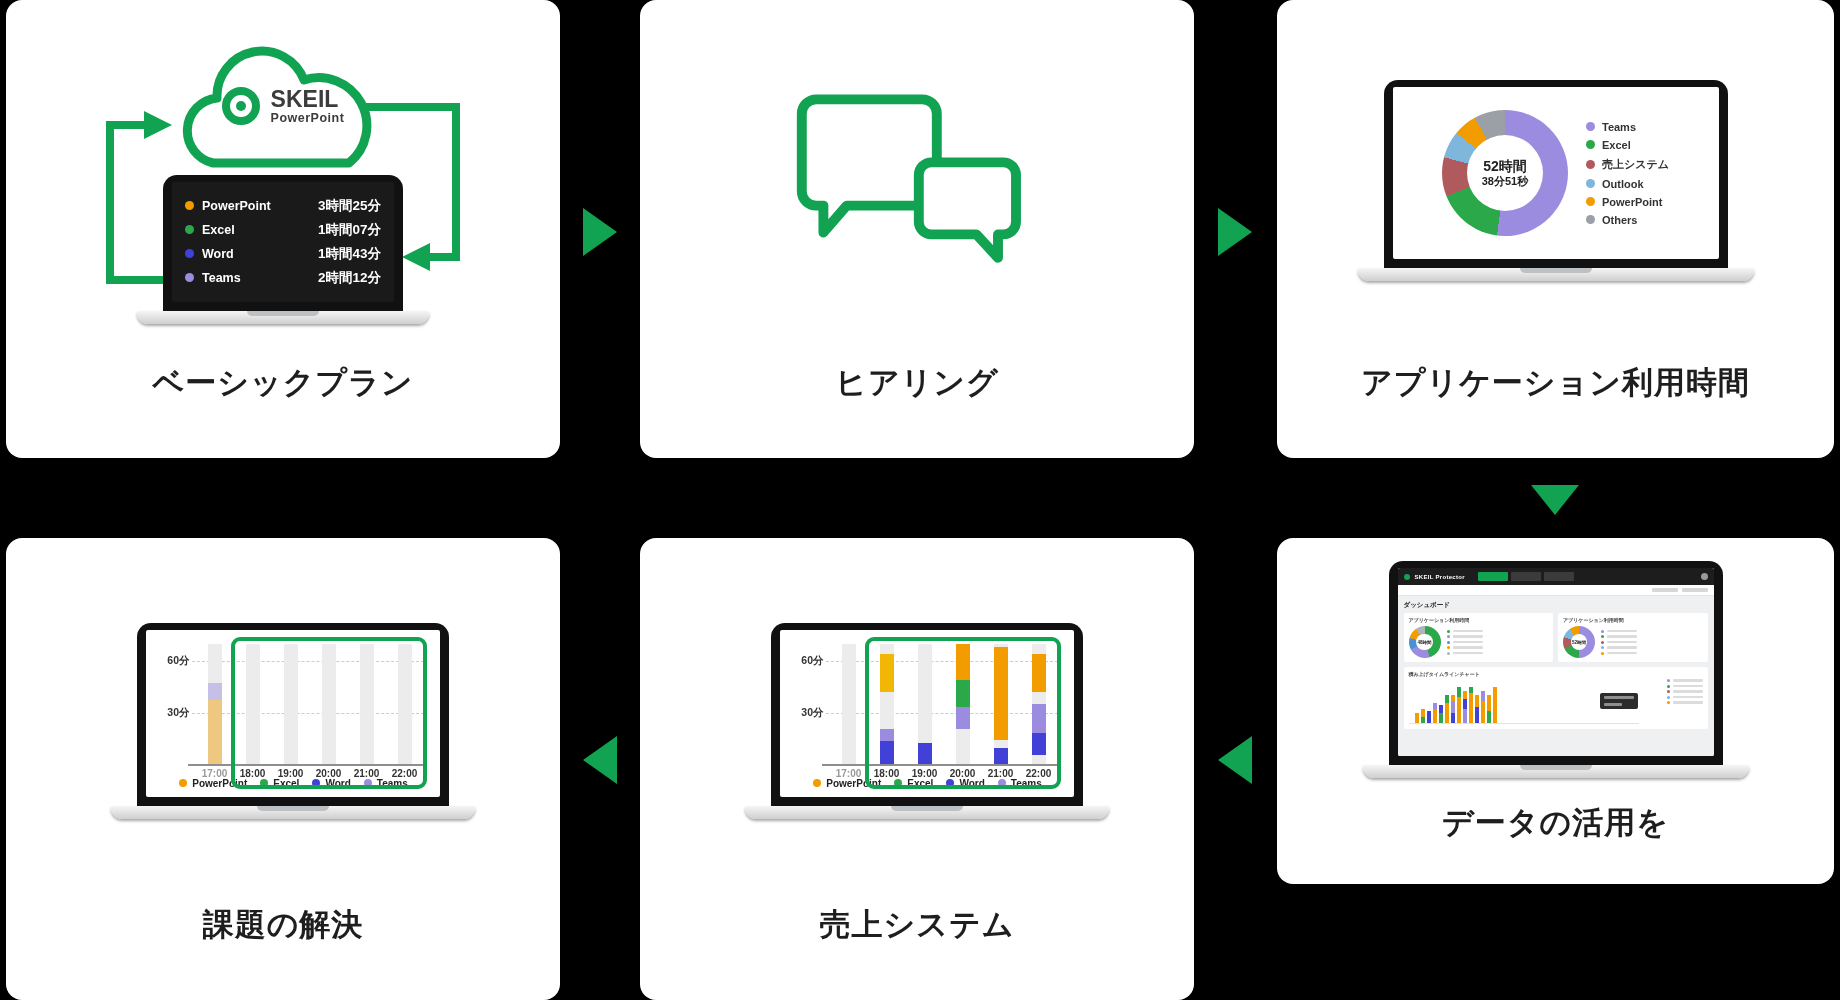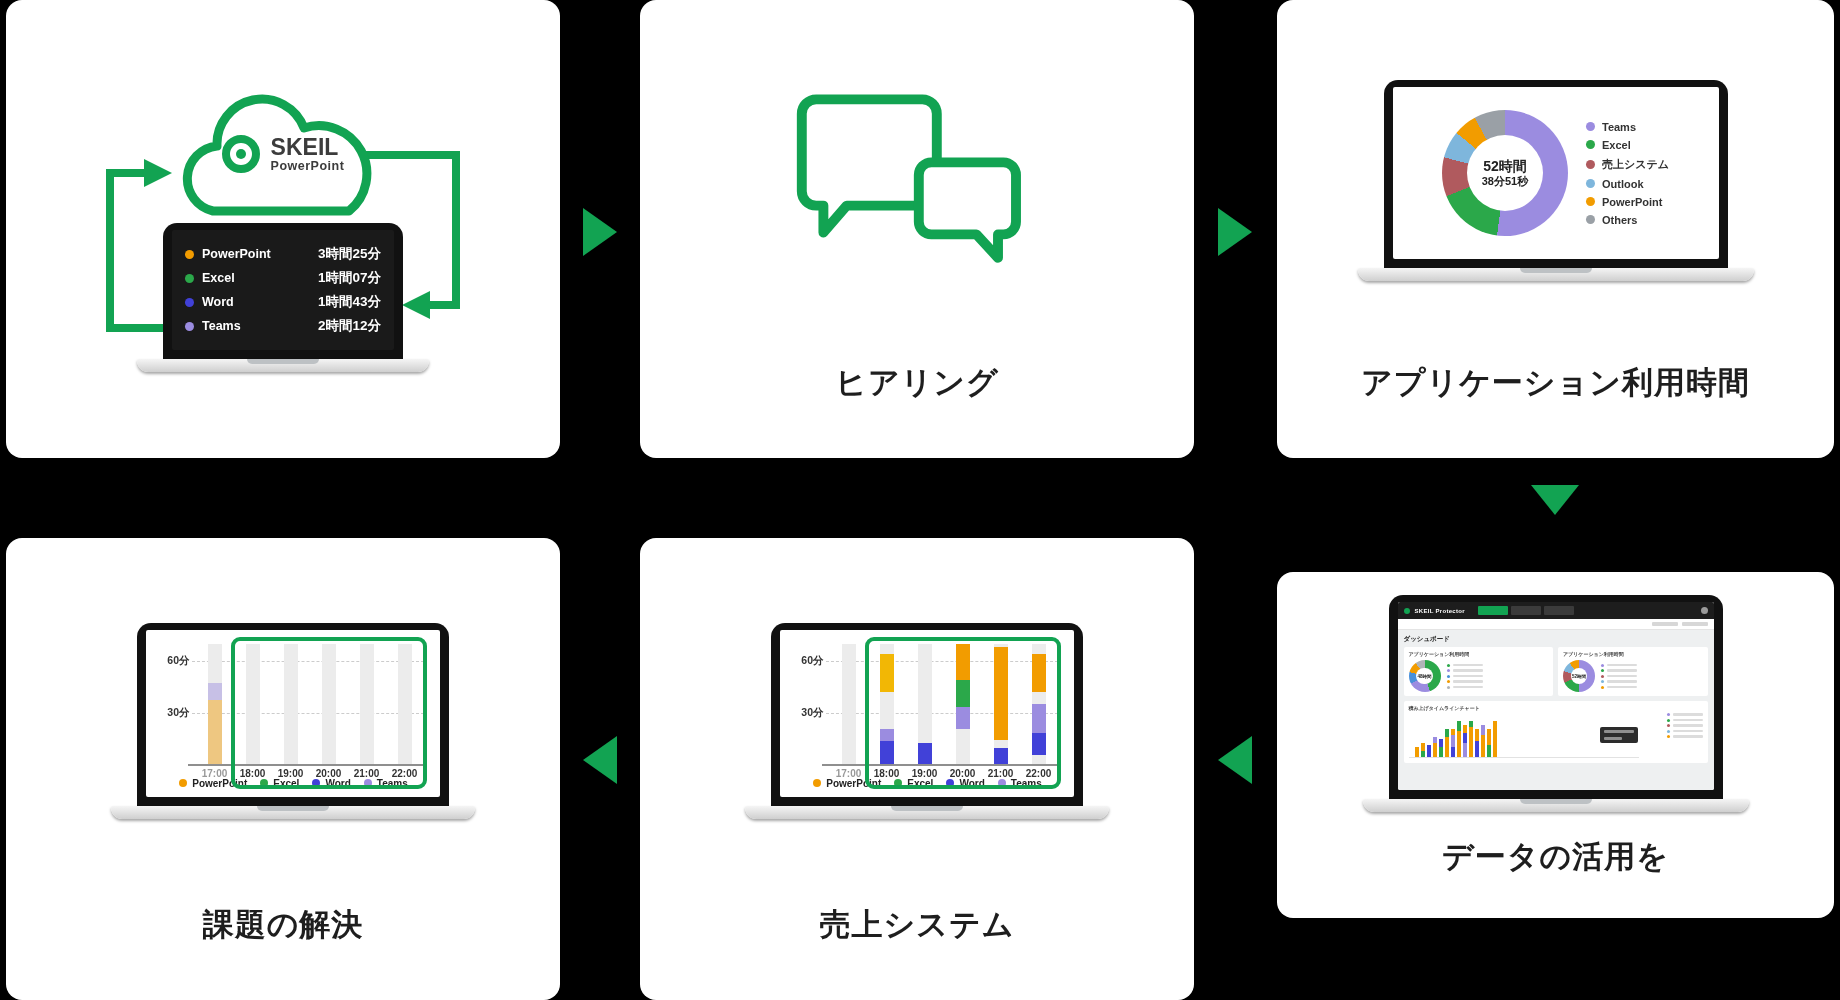--- a/index.html
+++ b/index.html
@@ -11,21 +11,21 @@
   }
 
   
   .card{
     position:absolute; background:#fff; border-radius:16px;
     display:flex; flex-direction:column; align-items:center;
   }
   .card-basic        { left:6px;    top:0;     width:554px; height:458px; }
   .card-hearing      { left:640px;  top:0;     width:554px; height:458px; }
   .card-processing   { left:1277px; top:0;     width:557px; height:458px; }
-  .card-visualization{ left:1277px; top:538px; width:557px; height:346px;margin-top:34px; }
+  .card-visualization{ left:1277px; top:538px; width:557px; height:346px; }
   .card-discovery    { left:640px;  top:538px; width:554px; height:462px; }
   .card-solution     { left:6px;    top:538px; width:554px; height:462px; }
 
   .icon-area{ position:relative; width:100%; flex:1; display:flex; align-items:center; justify-content:center; }
   .card-title{
     font-size:31px; font-weight:700; color:#1e1e1e; margin:0 0 52px; text-align:center;
     line-height:1.45; letter-spacing:1px;
   }
   .card-visualization .card-title{ margin-bottom:38px; }
 
@@ -206,20 +206,21 @@
                   <div class="u-app">Teams</div>
                   <div class="u-time">2時間12分</div>
                 </div>
               </div>
           </div>
         </div>
         <div class="lt-base"></div>
       </div>
     </div>
   </div>
+  <h2 class="card-title">ベーシックプラン</h2>
 </section>
 
 <section class="card card-hearing">
   <div class="icon-area">
     <svg class="bubbles-svg" viewBox="0 0 300 240">
       <path d="M38 26 h118 a16 16 0 0 1 16 16 v86 a16 16 0 0 1 -16 16 h-84 l-26 30 v-30 h-8 a16 16 0 0 1 -16 -16 v-86 a16 16 0 0 1 16 -16 z" fill="#ffffff" stroke="#12A352" stroke-width="11" stroke-linejoin="round"></path>
       <path d="M166 96 h80 a14 14 0 0 1 14 14 v52 a14 14 0 0 1 -14 14 h-6 v26 l-24 -26 h-50 a14 14 0 0 1 -14 -14 v-52 a14 14 0 0 1 14 -14 z" fill="#ffffff" stroke="#12A352" stroke-width="11" stroke-linejoin="round"></path>
     </svg>
   </div>
   <h2 class="card-title">ヒアリング</h2>

